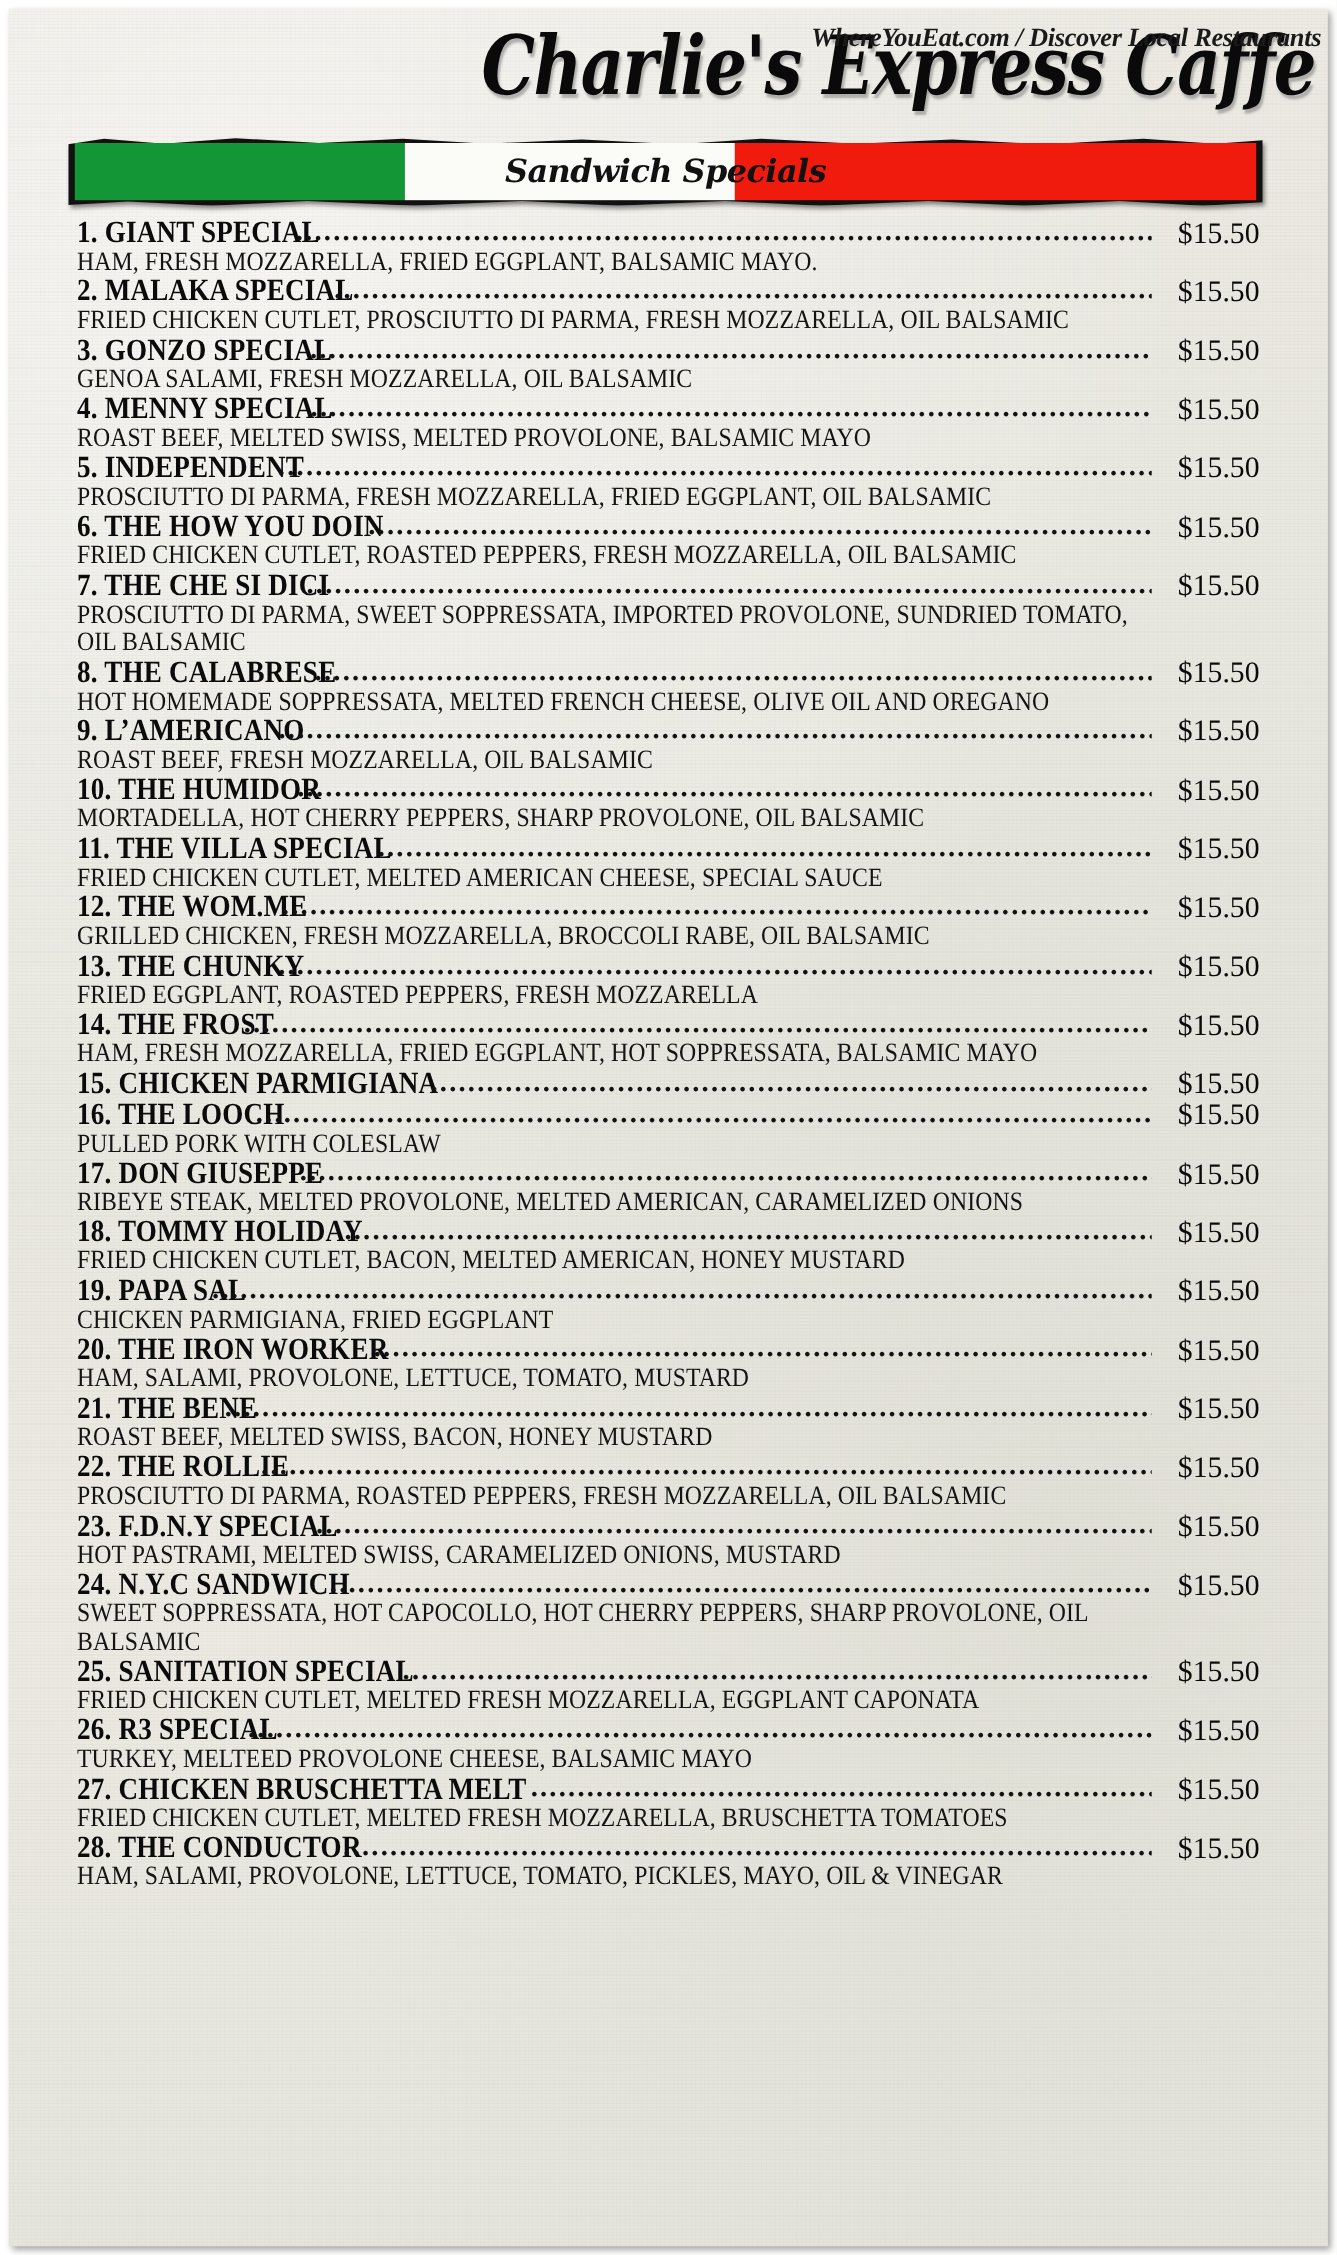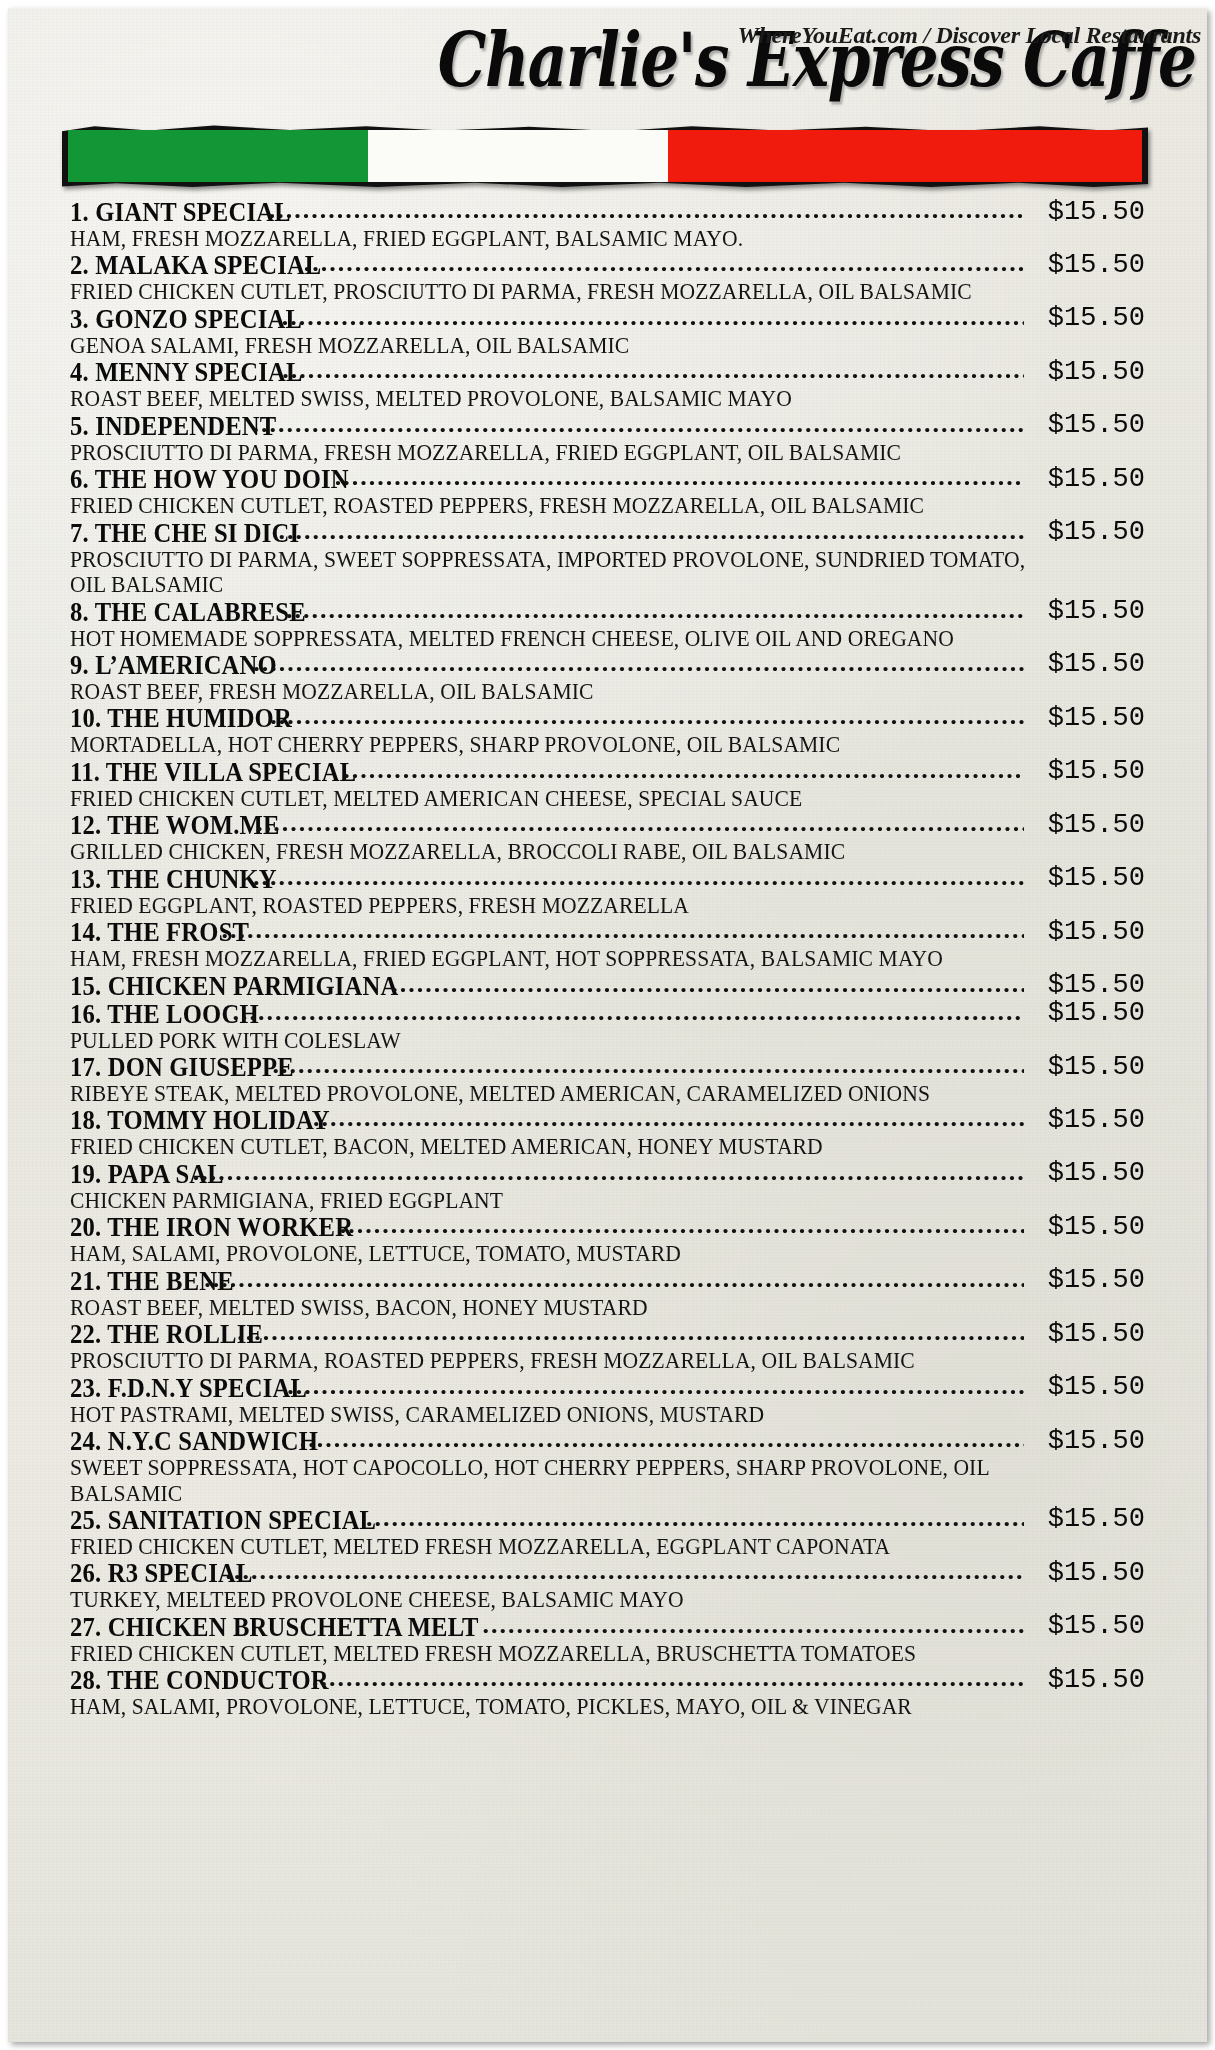--- a/index.html
+++ b/index.html
@@ -166,21 +166,21 @@
     white-space: nowrap;
     font-size: 26px;
     color: #121212;
     font-weight: bold;
     letter-spacing: 2px;
     margin: 0 1px 0 -52px;
     position: relative;
     top: -2px;
   }
   .item-price {
-    font-family: Liberation Mono, monospace;
+    font-family: Liberation Serif, serif;
     font-size: 27px;
     color: #0b0b0b;
     white-space: nowrap;
     padding-left: 1px;
     margin-left: 22px;
   }
 
   .item-desc {
     font-family: "Liberation Serif", "DejaVu Serif", serif;
     font-size: 24px;
@@ -206,20 +206,21 @@
       <div class="watermark">WhereYouEat.com / Discover Local Restaurants</div>
 
       <div class="title-wrap">
         <div class="restaurant-title">Charlie's Express Caffe</div>
       </div>
 
       <div class="flag-band">
         <div class="flag-green"></div>
         <div class="flag-white"></div>
         <div class="flag-red"></div>
+        <div class="band-label">Sandwich Specials</div>
       </div>
 
       <div class="menu-list" id="menu-list">
           <div class="menu-item">
             <div class="item-head">
               <span class="item-name">1. GIANT SPECIAL</span>
               <span class="dot-leader">............................................................................................................................................................................................................................</span>
               <span class="item-price">$15.50</span>
             </div>
             <div class="item-desc">HAM, FRESH MOZZARELLA, FRIED EGGPLANT, BALSAMIC MAYO.</div>

